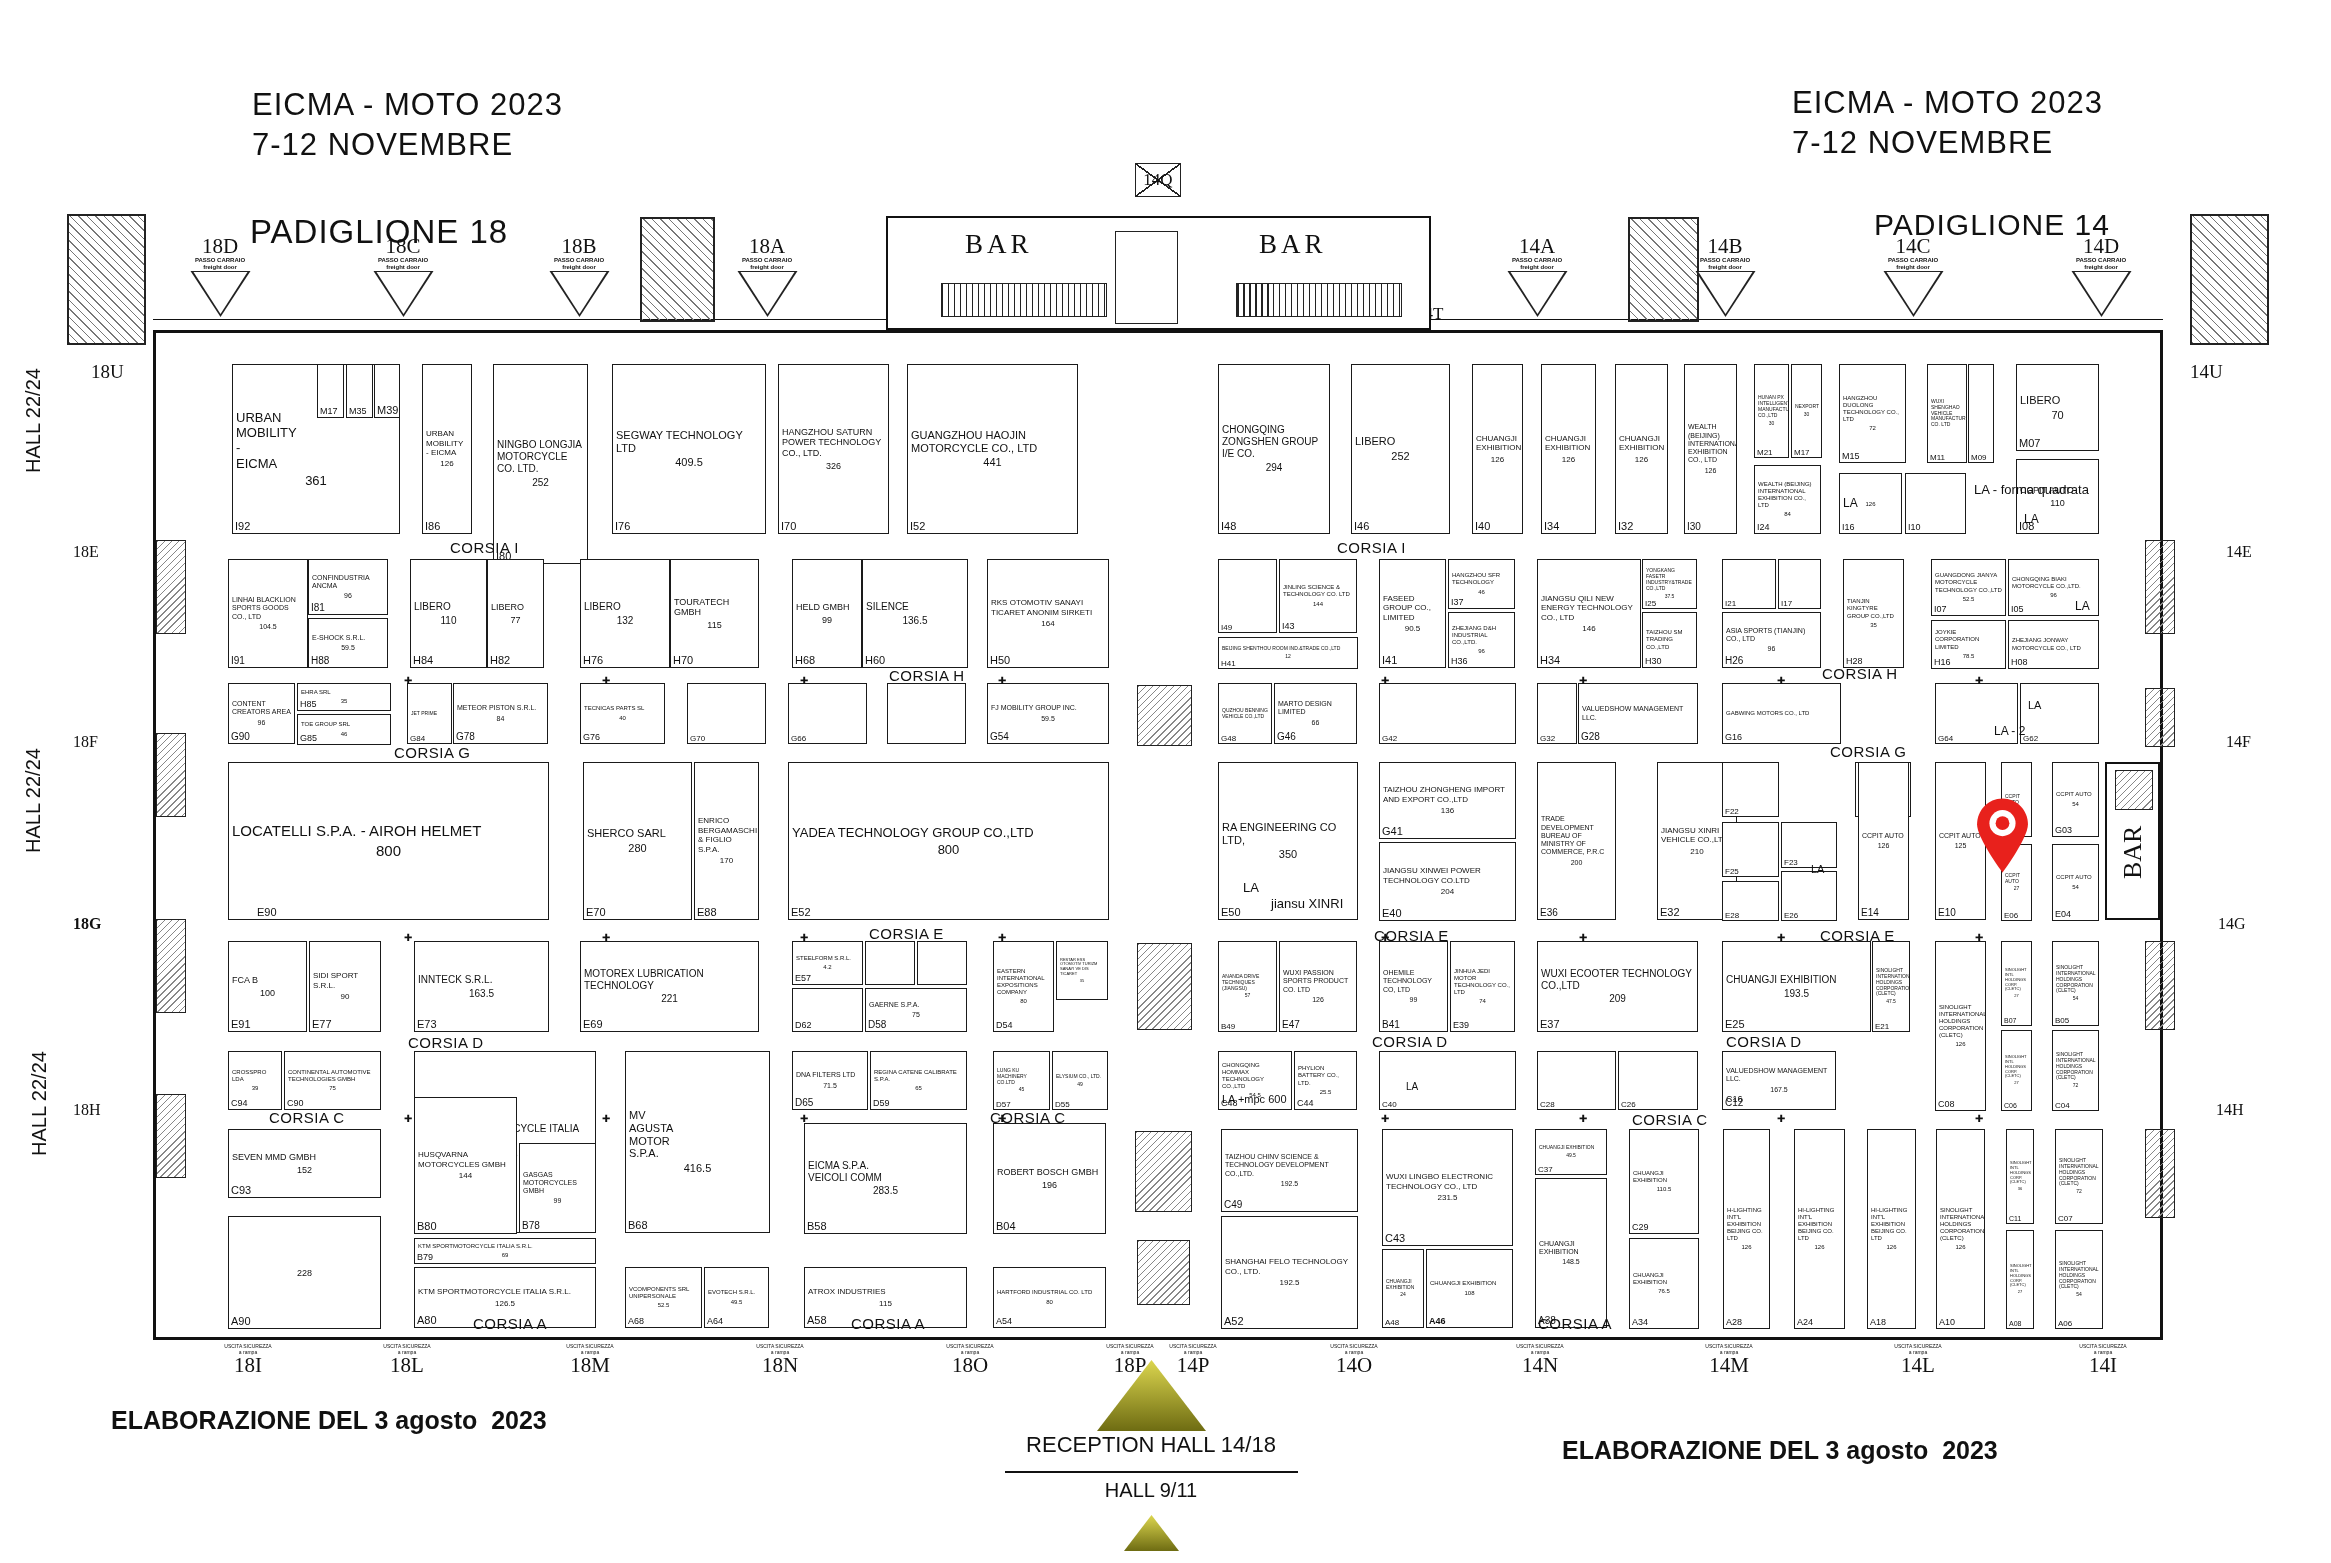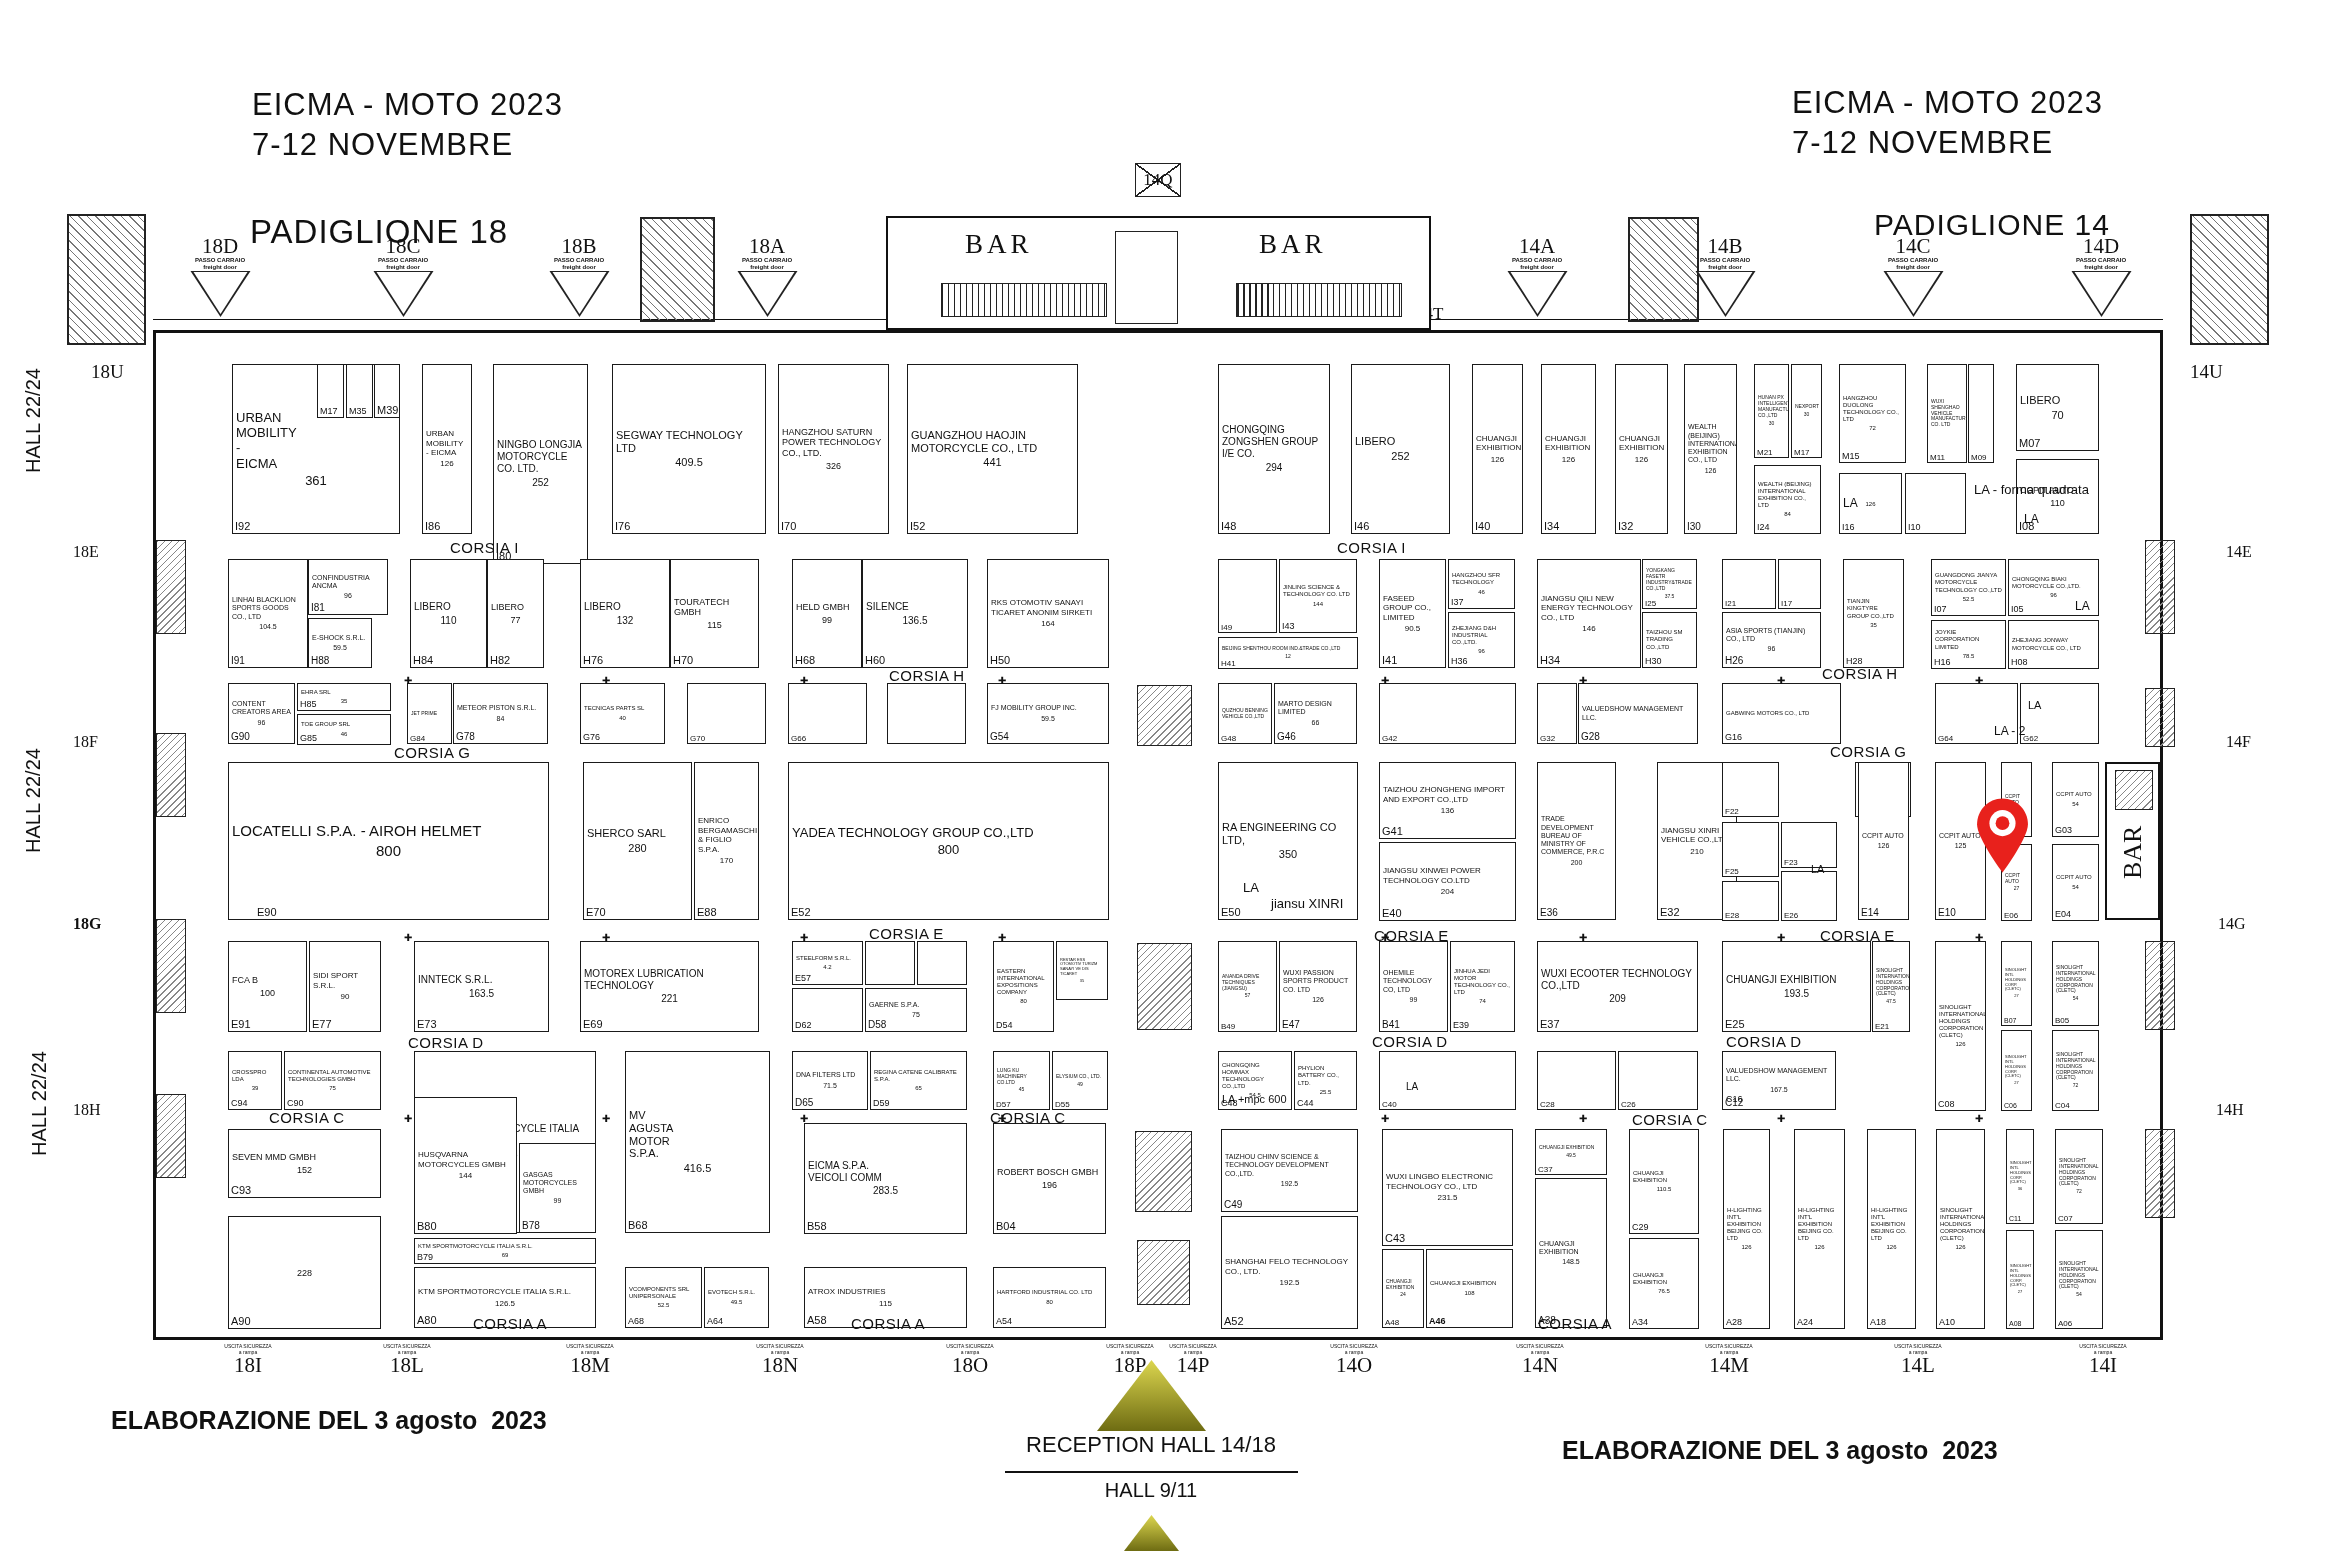--- a/index.html
+++ b/index.html
@@ -179,21 +179,21 @@
       <div class="booth" style="position: absolute; left: 228px; top: 559px; width: 80px; height: 109px; font-size: 7px;">
         <div class="bn">LINHAI BLACKLION SPORTS GOODS CO., LTD</div>
         <div class="ba">104.5</div>
         <div class="bc" style="font-size: 10px;">I91</div>
       </div>
       <div class="booth" style="position: absolute; left: 308px; top: 559px; width: 80px; height: 56px; font-size: 7px;">
         <div class="bn">CONFINDUSTRIA ANCMA</div>
         <div class="ba">96</div>
         <div class="bc" style="font-size: 10px;">I81</div>
       </div>
-      <div class="booth" style="position: absolute; left: 308px; top: 618px; width: 64px; height: 50px; font-size: 7px;">
+      <div class="booth" style="position: absolute; left: 308px; top: 618px; width: 80px; height: 50px; font-size: 7px;">
         <div class="bn">E-SHOCK S.R.L.</div>
         <div class="ba">59.5</div>
         <div class="bc" style="font-size: 10px;">H88</div>
       </div>
       <div class="booth" style="position: absolute; left: 410px; top: 559px; width: 77px; height: 109px; font-size: 10px;">
         <div class="bn">LIBERO</div>
         <div class="ba">110</div>
         <div class="bc" style="font-size: 11px;">H84</div>
       </div>
       <div class="booth" style="position: absolute; left: 487px; top: 559px; width: 57px; height: 109px; font-size: 9px;">

